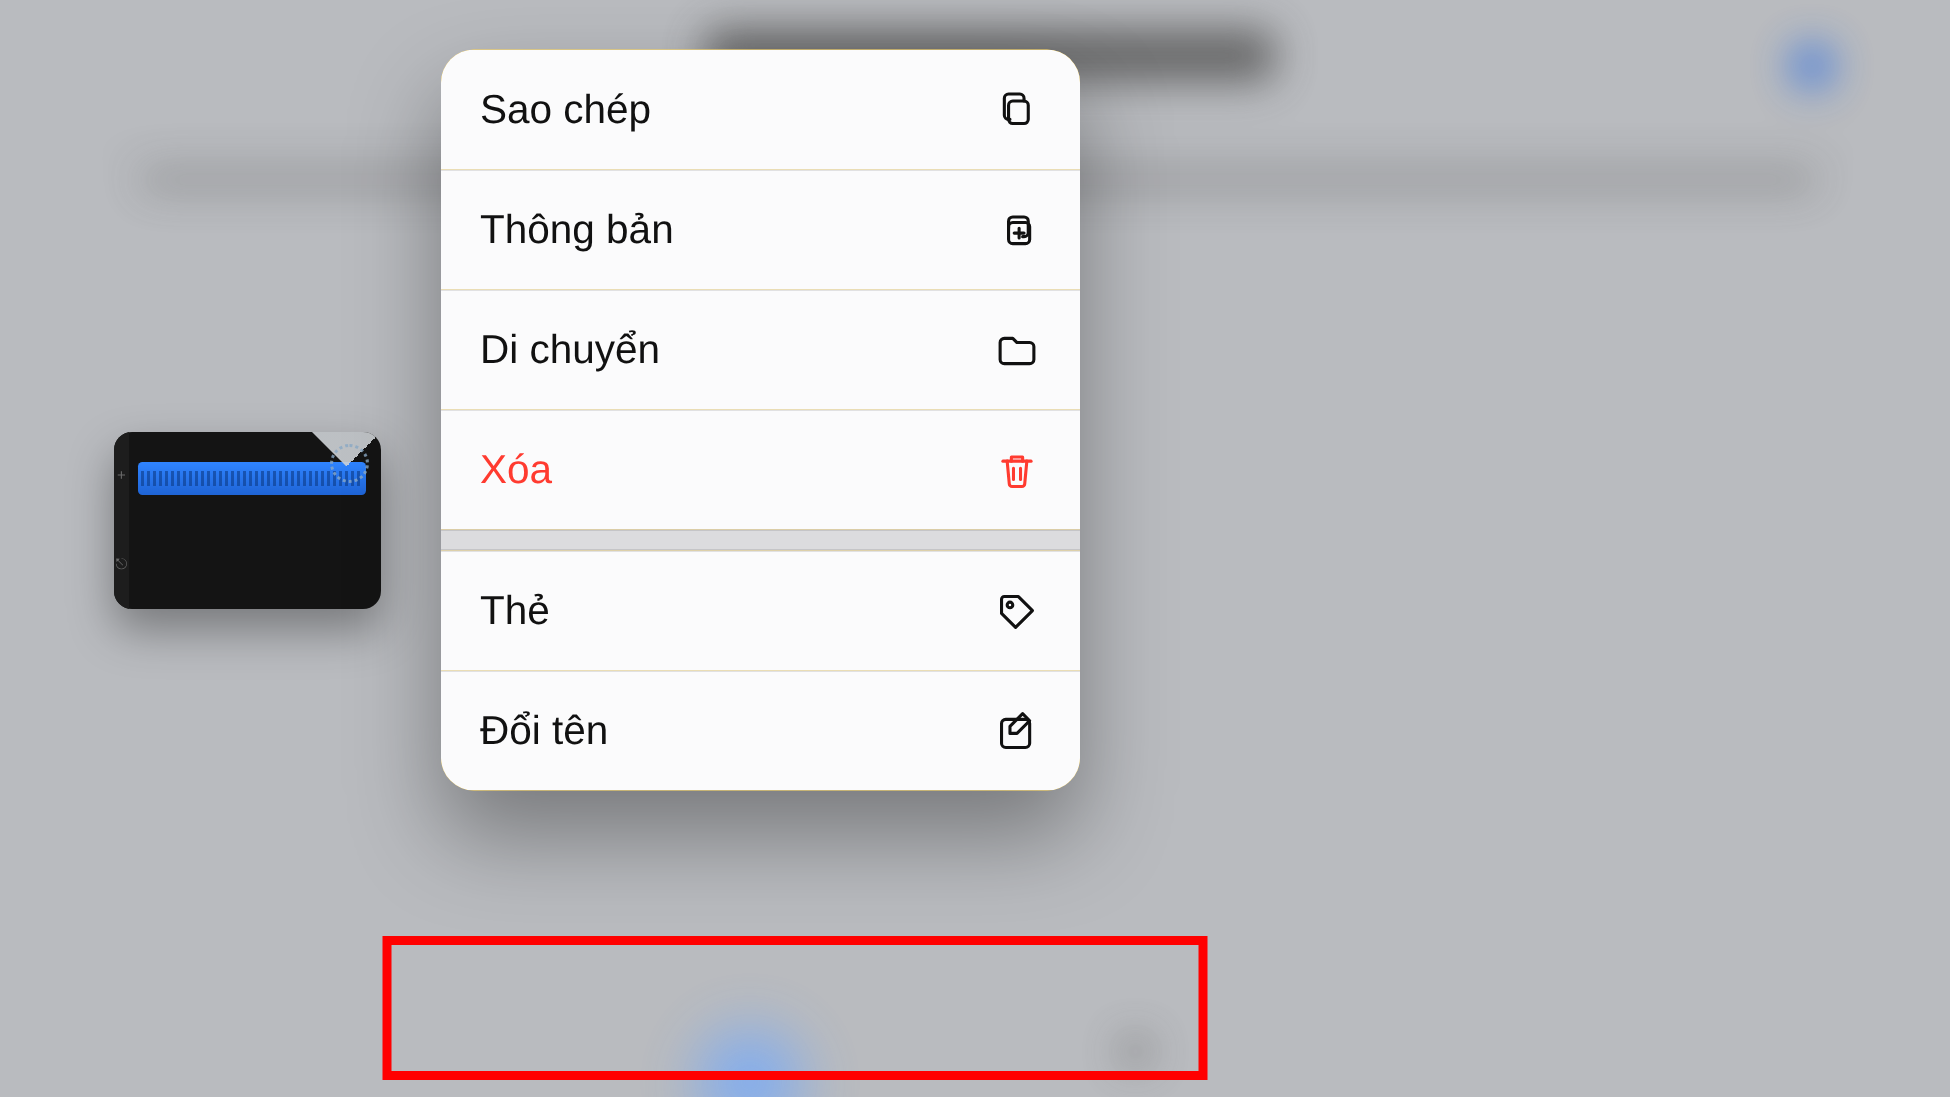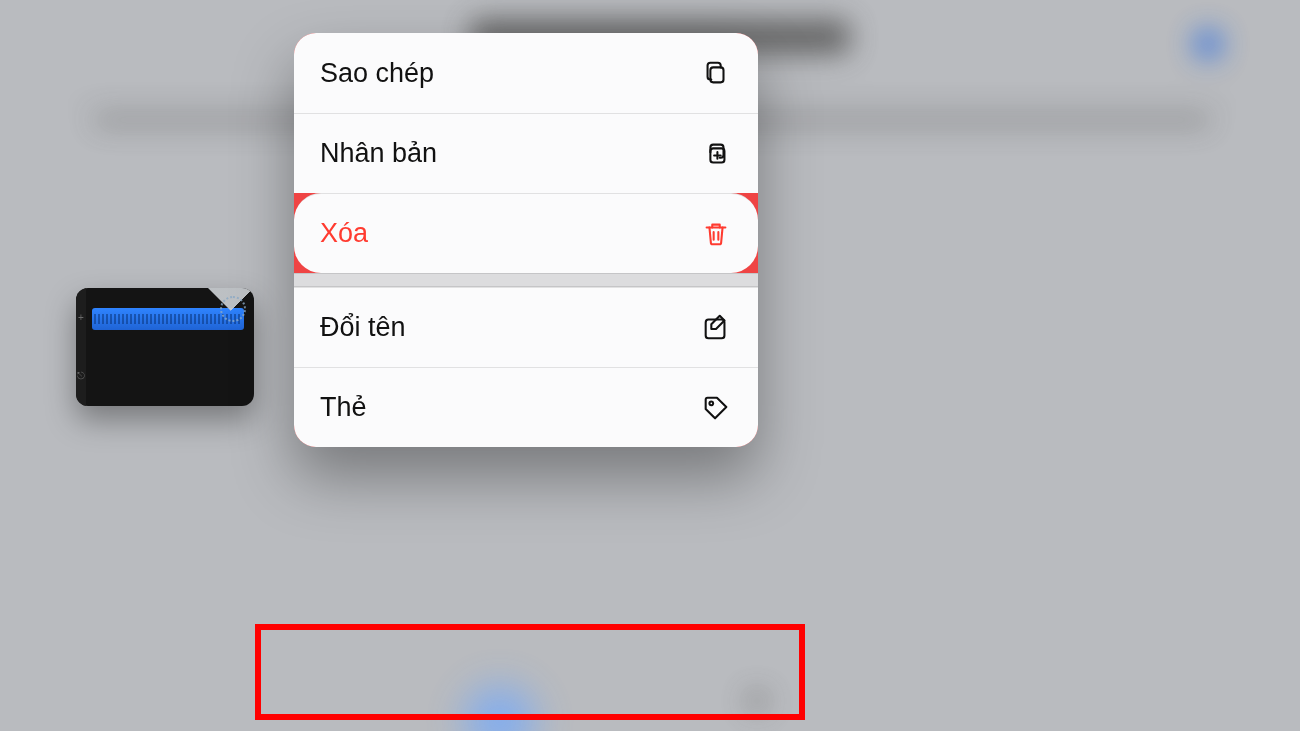--- a/index.html
+++ b/index.html
@@ -102,40 +102,40 @@
     left:0; top:0; bottom:0; width:10px;
     background:#1d1d1d;
     display:flex; flex-direction:column; align-items:center; justify-content:space-around;
     color:#6a6a6a; font-size:10px;
   }
 
   
   .menu {
     position: absolute;
     left: 294px; top: 33px;
-    width: 464px;
-    background: #ef4444;
+    width: 426px;
+    background: #eab308;
     border-radius: 22px;
     box-shadow: 0 30px 60px rgba(0,0,0,0.35);
     overflow: hidden;
   }
   .menu-item {
     display: flex;
     align-items: center;
     justify-content: space-between;
     padding: 0 26px;
     height: 80px;
     font-size: 27px;
     color: #111;
     background: #fbfbfc;
     border-top: 1px solid rgba(0,0,0,0.10);
     cursor: pointer;
   }
   .menu-item:first-child { border-top: none; }
-  .menu-item.destructive { color: #ff3b30; border-radius: 27px; }
+  .menu-item.destructive { color: #ff3b30; }
   .menu-item.destructive svg { stroke:#ff3b30; }
   .menu-sep {
     height: 14px;
     background: #dcdcde;
     border-top: 1px solid rgba(0,0,0,0.10);
     border-bottom: 1px solid rgba(0,0,0,0.10);
   }
   .menu-item .ico { width: 32px; height: 32px; display:flex; align-items:center; justify-content:center; }
   .menu-item svg { width:30px; height:30px; stroke:#111; stroke-width:2.2; fill:none; stroke-linecap:round; stroke-linejoin:round; }
 
@@ -177,62 +177,70 @@
     <span>Sao chép</span>
     <span class="ico">
       <svg viewBox="0 0 32 32">
           <rect x="10" y="10" width="14" height="16" rx="3"></rect>
           <path d="M21 10V8a3 3 0 0 0-3-3h-8a3 3 0 0 0-3 3v12a3 3 0 0 0 3 3h1"></path>
         </svg>
     </span>
   </div>
 
   <div class="menu-item">
-    <span>Nhân bản</span>
+    <span>Thông bản</span>
     <span class="ico">
       <svg viewBox="0 0 32 32">
           <rect x="10" y="10" width="15" height="15" rx="3"></rect>
           <path d="M10 14V9a3 3 0 0 1 3-3h8a3 3 0 0 1 3 3v8a3 3 0 0 1-3 3h-1"></path>
           <path d="M17.5 14v7M14 17.5h7"></path>
         </svg>
     </span>
   </div>
 
+  <div class="menu-item">
+    <span>Di chuyển</span>
+    <span class="ico">
+      <svg viewBox="0 0 32 32">
+          <path d="M4 10a3 3 0 0 1 3-3h6l3 3h9a3 3 0 0 1 3 3v9a3 3 0 0 1-3 3H7a3 3 0 0 1-3-3V10z"></path>
+        </svg>
+    </span>
+  </div>
 
   <div class="menu-item destructive">
     <span>Xóa</span>
     <span class="ico">
       <svg viewBox="0 0 32 32">
           <path d="M6 9h20"></path>
           <path d="M12 9V6h8v3"></path>
           <path d="M9 9l1.5 16a2 2 0 0 0 2 2h7a2 2 0 0 0 2-2L23 9"></path>
           <path d="M13.5 14v8M18.5 14v8"></path>
         </svg>
     </span>
   </div>
 
   <div class="menu-sep"></div>
 
 
   <div class="menu-item">
+    <span>Thẻ</span>
+    <span class="ico">
+      <svg viewBox="0 0 32 32">
+          <path d="M17 5l10 10-12 12L5 17V7a2 2 0 0 1 2-2h10z"></path>
+          <circle cx="11" cy="11" r="2"></circle>
+        </svg>
+    </span>
+  </div>
+
+  <div class="menu-item">
     <span>Đổi tên</span>
     <span class="ico">
       <svg viewBox="0 0 32 32">
           <rect x="5" y="7" width="20" height="20" rx="3"></rect>
           <path d="M20 3l5 5-9 9h-5v-5l9-9z"></path>
         </svg>
     </span>
   </div>
 
-  <div class="menu-item">
-    <span>Thẻ</span>
-    <span class="ico">
-      <svg viewBox="0 0 32 32">
-          <path d="M17 5l10 10-12 12L5 17V7a2 2 0 0 1 2-2h10z"></path>
-          <circle cx="11" cy="11" r="2"></circle>
-        </svg>
-    </span>
-  </div>
-
 
 </div>
 
 <div class="highlight"></div>
 
 </body></html>

